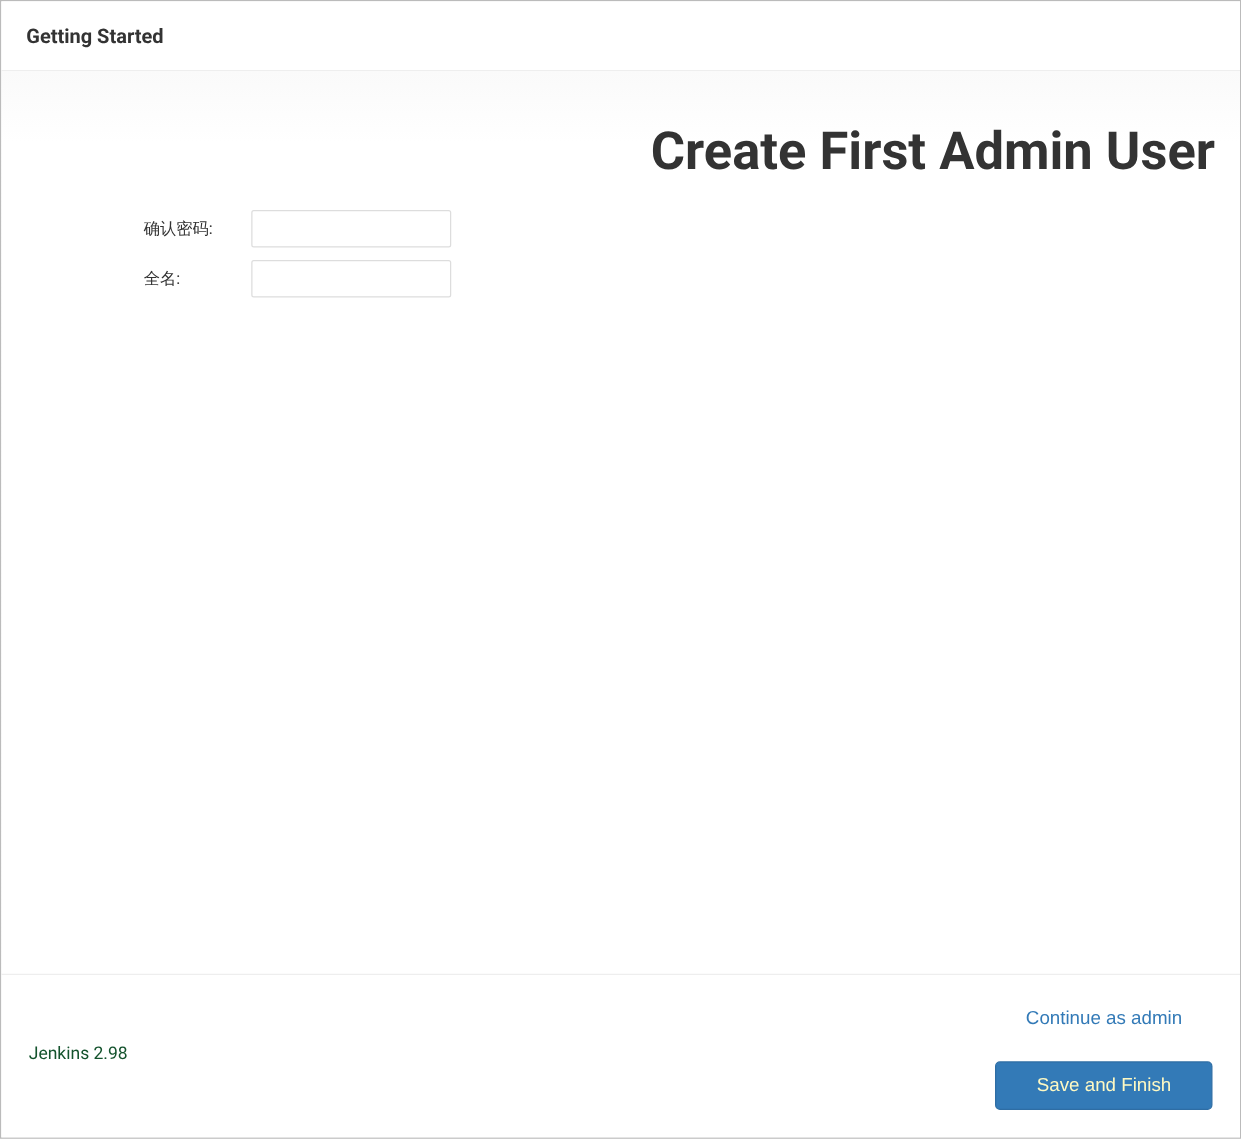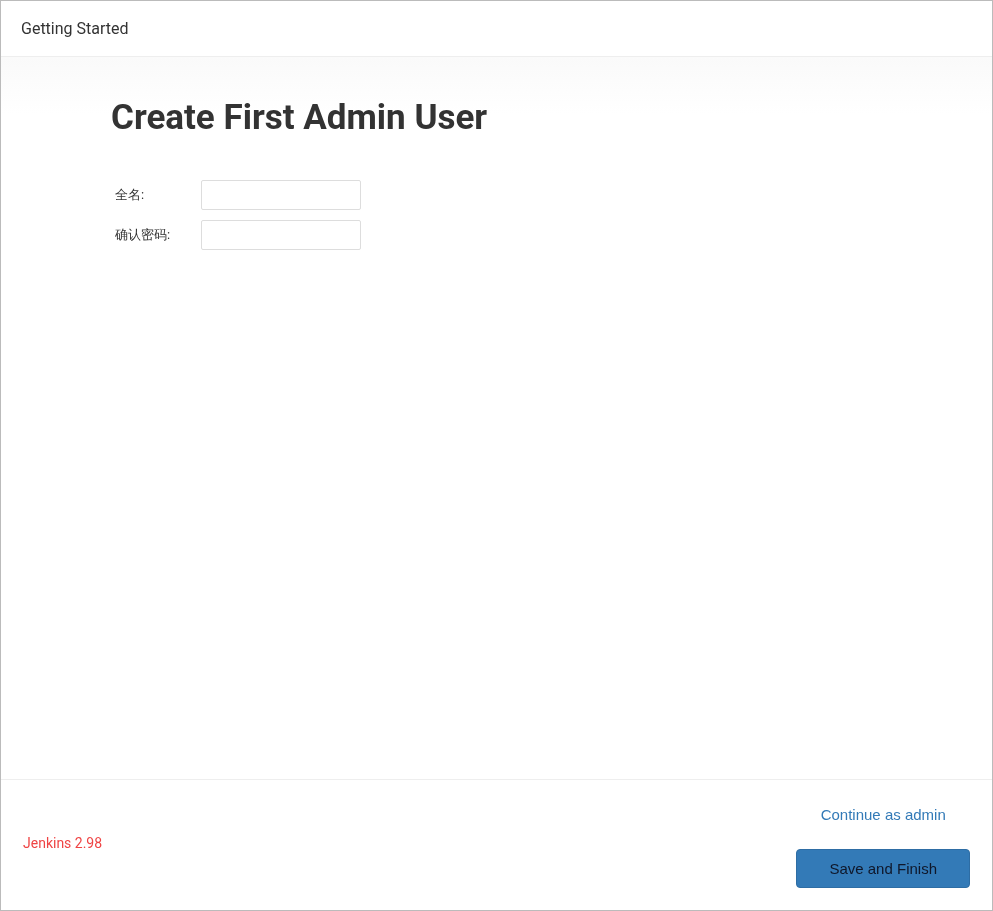--- a/index.html
+++ b/index.html
@@ -17,34 +17,35 @@
       flex-direction: column;
       overflow: hidden;
     }
     .header {
       padding: 18px 20px 18px 20px;
       border-bottom: 1px solid #eee;
       background: #fff;
     }
     .header-title {
       font-size: 16px;
-      font-weight: 400;
+      font-weight: 700;
       color: #333;
     }
     .main {
       flex: 1;
       background: linear-gradient(180deg, #fafafa 0%, #fff 8%);
       padding: 40px 20px 20px 110px;
       overflow: auto;
     }
     .page-title {
-      font-size: 35px;
+      font-size: 42px;
       font-weight: 700;
       color: #333;
-      margin-bottom: 32px;
+      margin-bottom: 12px;
+      text-align: right;
     }
     .form-table {
       border-collapse: separate;
       border-spacing: 0 10px;
     }
     .form-table td {
       padding: 0 4px;
       vertical-align: middle;
     }
     .label-cell {
@@ -67,64 +68,64 @@
     .footer {
       display: flex;
       align-items: center;
       justify-content: space-between;
       padding: 18px 22px 22px 22px;
       border-top: 1px solid #eee;
       background: #fff;
     }
     .footer-left {
       font-size: 14px;
-      color: #ef4444;
+      color: #14532d;
     }
     .footer-right {
       display: flex;
       align-items: center;
       gap: 18px;
       flex-direction: column;
     }
     .link-btn {
       background: none;
       border: none;
       color: #337ab7;
       font-size: 15px;
       cursor: pointer;
       padding: 8px 4px;
     }
     .primary-btn {
       background: #337ab7;
       border: 1px solid #2e6da4;
-      color: #0f172a;
+      color: #fef9c3;
       font-size: 15px;
       padding: 10px 32px;
       border-radius: 4px;
       cursor: pointer;
     }
   </style>
 </head>
 <body>
 
 <div class="header">
   <div class="header-title">Getting Started</div>
 </div>
 
 <div class="main">
   <h1 class="page-title">Create First Admin User</h1>
   <table class="form-table">
     <tbody>
     <tr>
+      <td class="label-cell">确认密码:</td>
+      <td class="input-cell"><input type="password" value="" style=""></td>
+    </tr>
+    <tr>
       <td class="label-cell">全名:</td>
       <td class="input-cell"><input type="text" value="" style=""></td>
-    </tr>
-    <tr>
-      <td class="label-cell">确认密码:</td>
-      <td class="input-cell"><input type="password" value="" style=""></td>
     </tr>
   </tbody>
     </table>
 </div>
 
 <div class="footer">
   <div class="footer-left">Jenkins 2.98</div>
   <div class="footer-right">
     <button class="link-btn">Continue as admin</button>
     <button class="primary-btn">Save and Finish</button>

